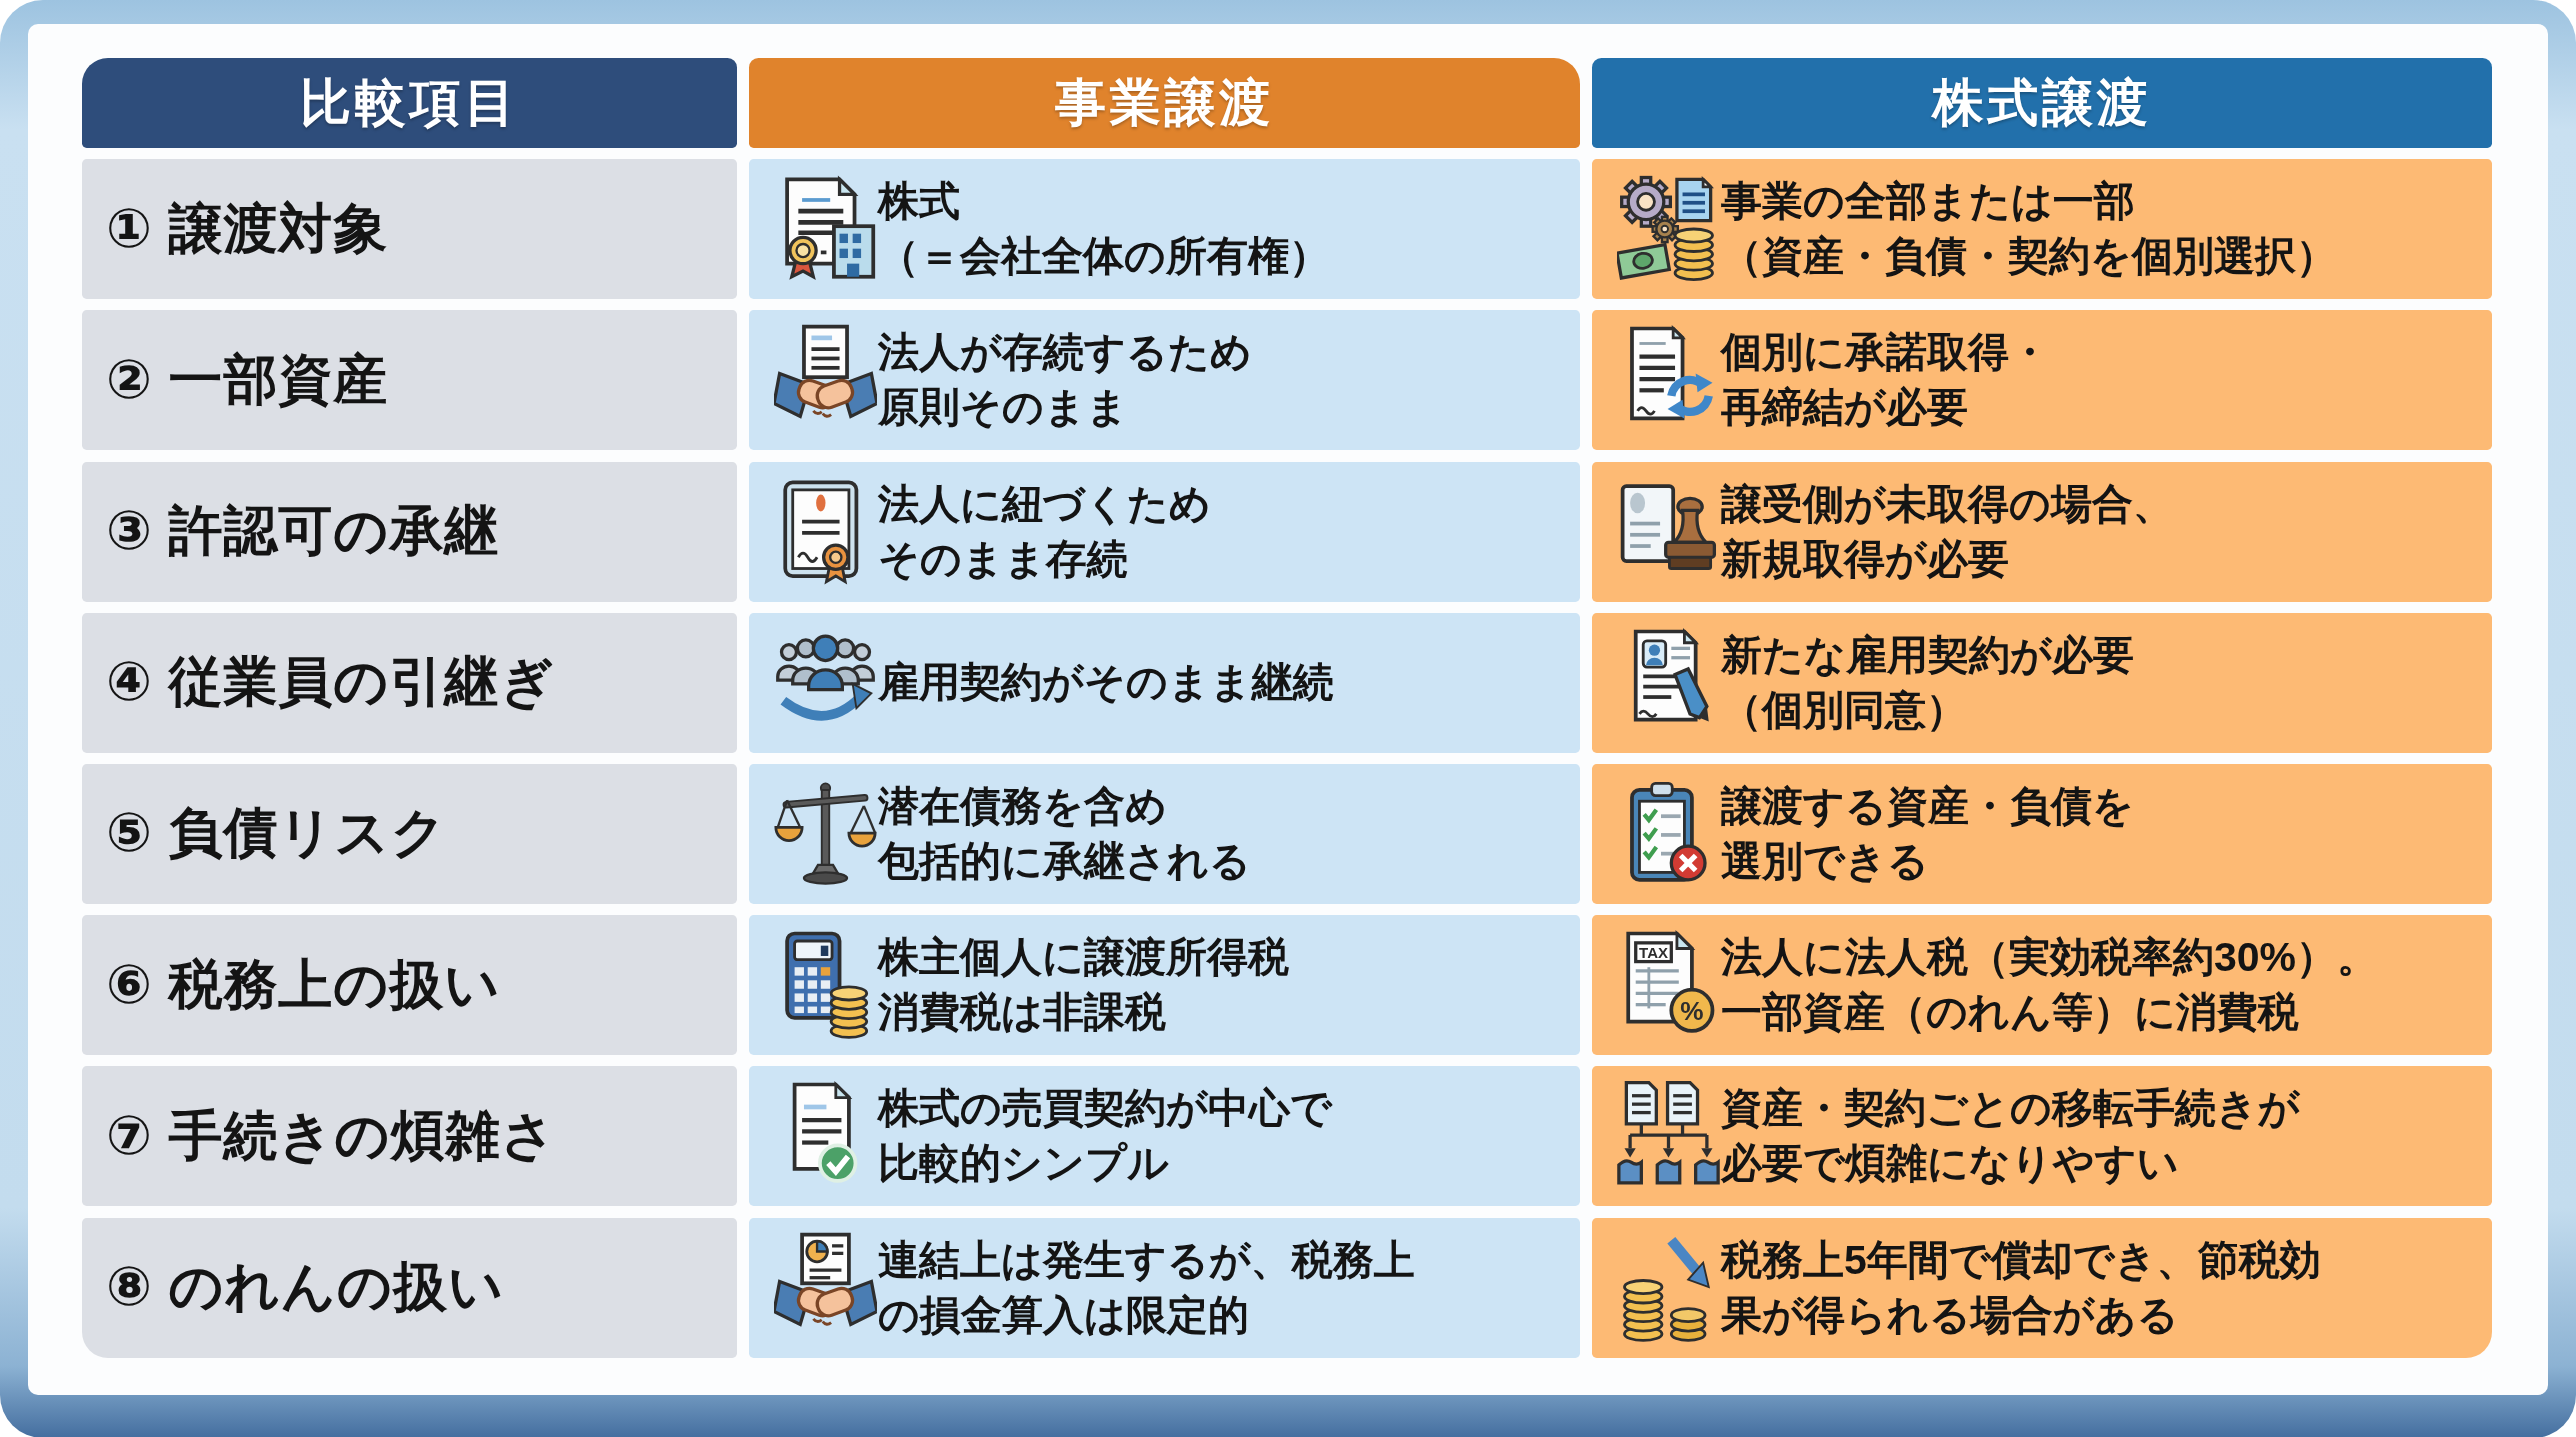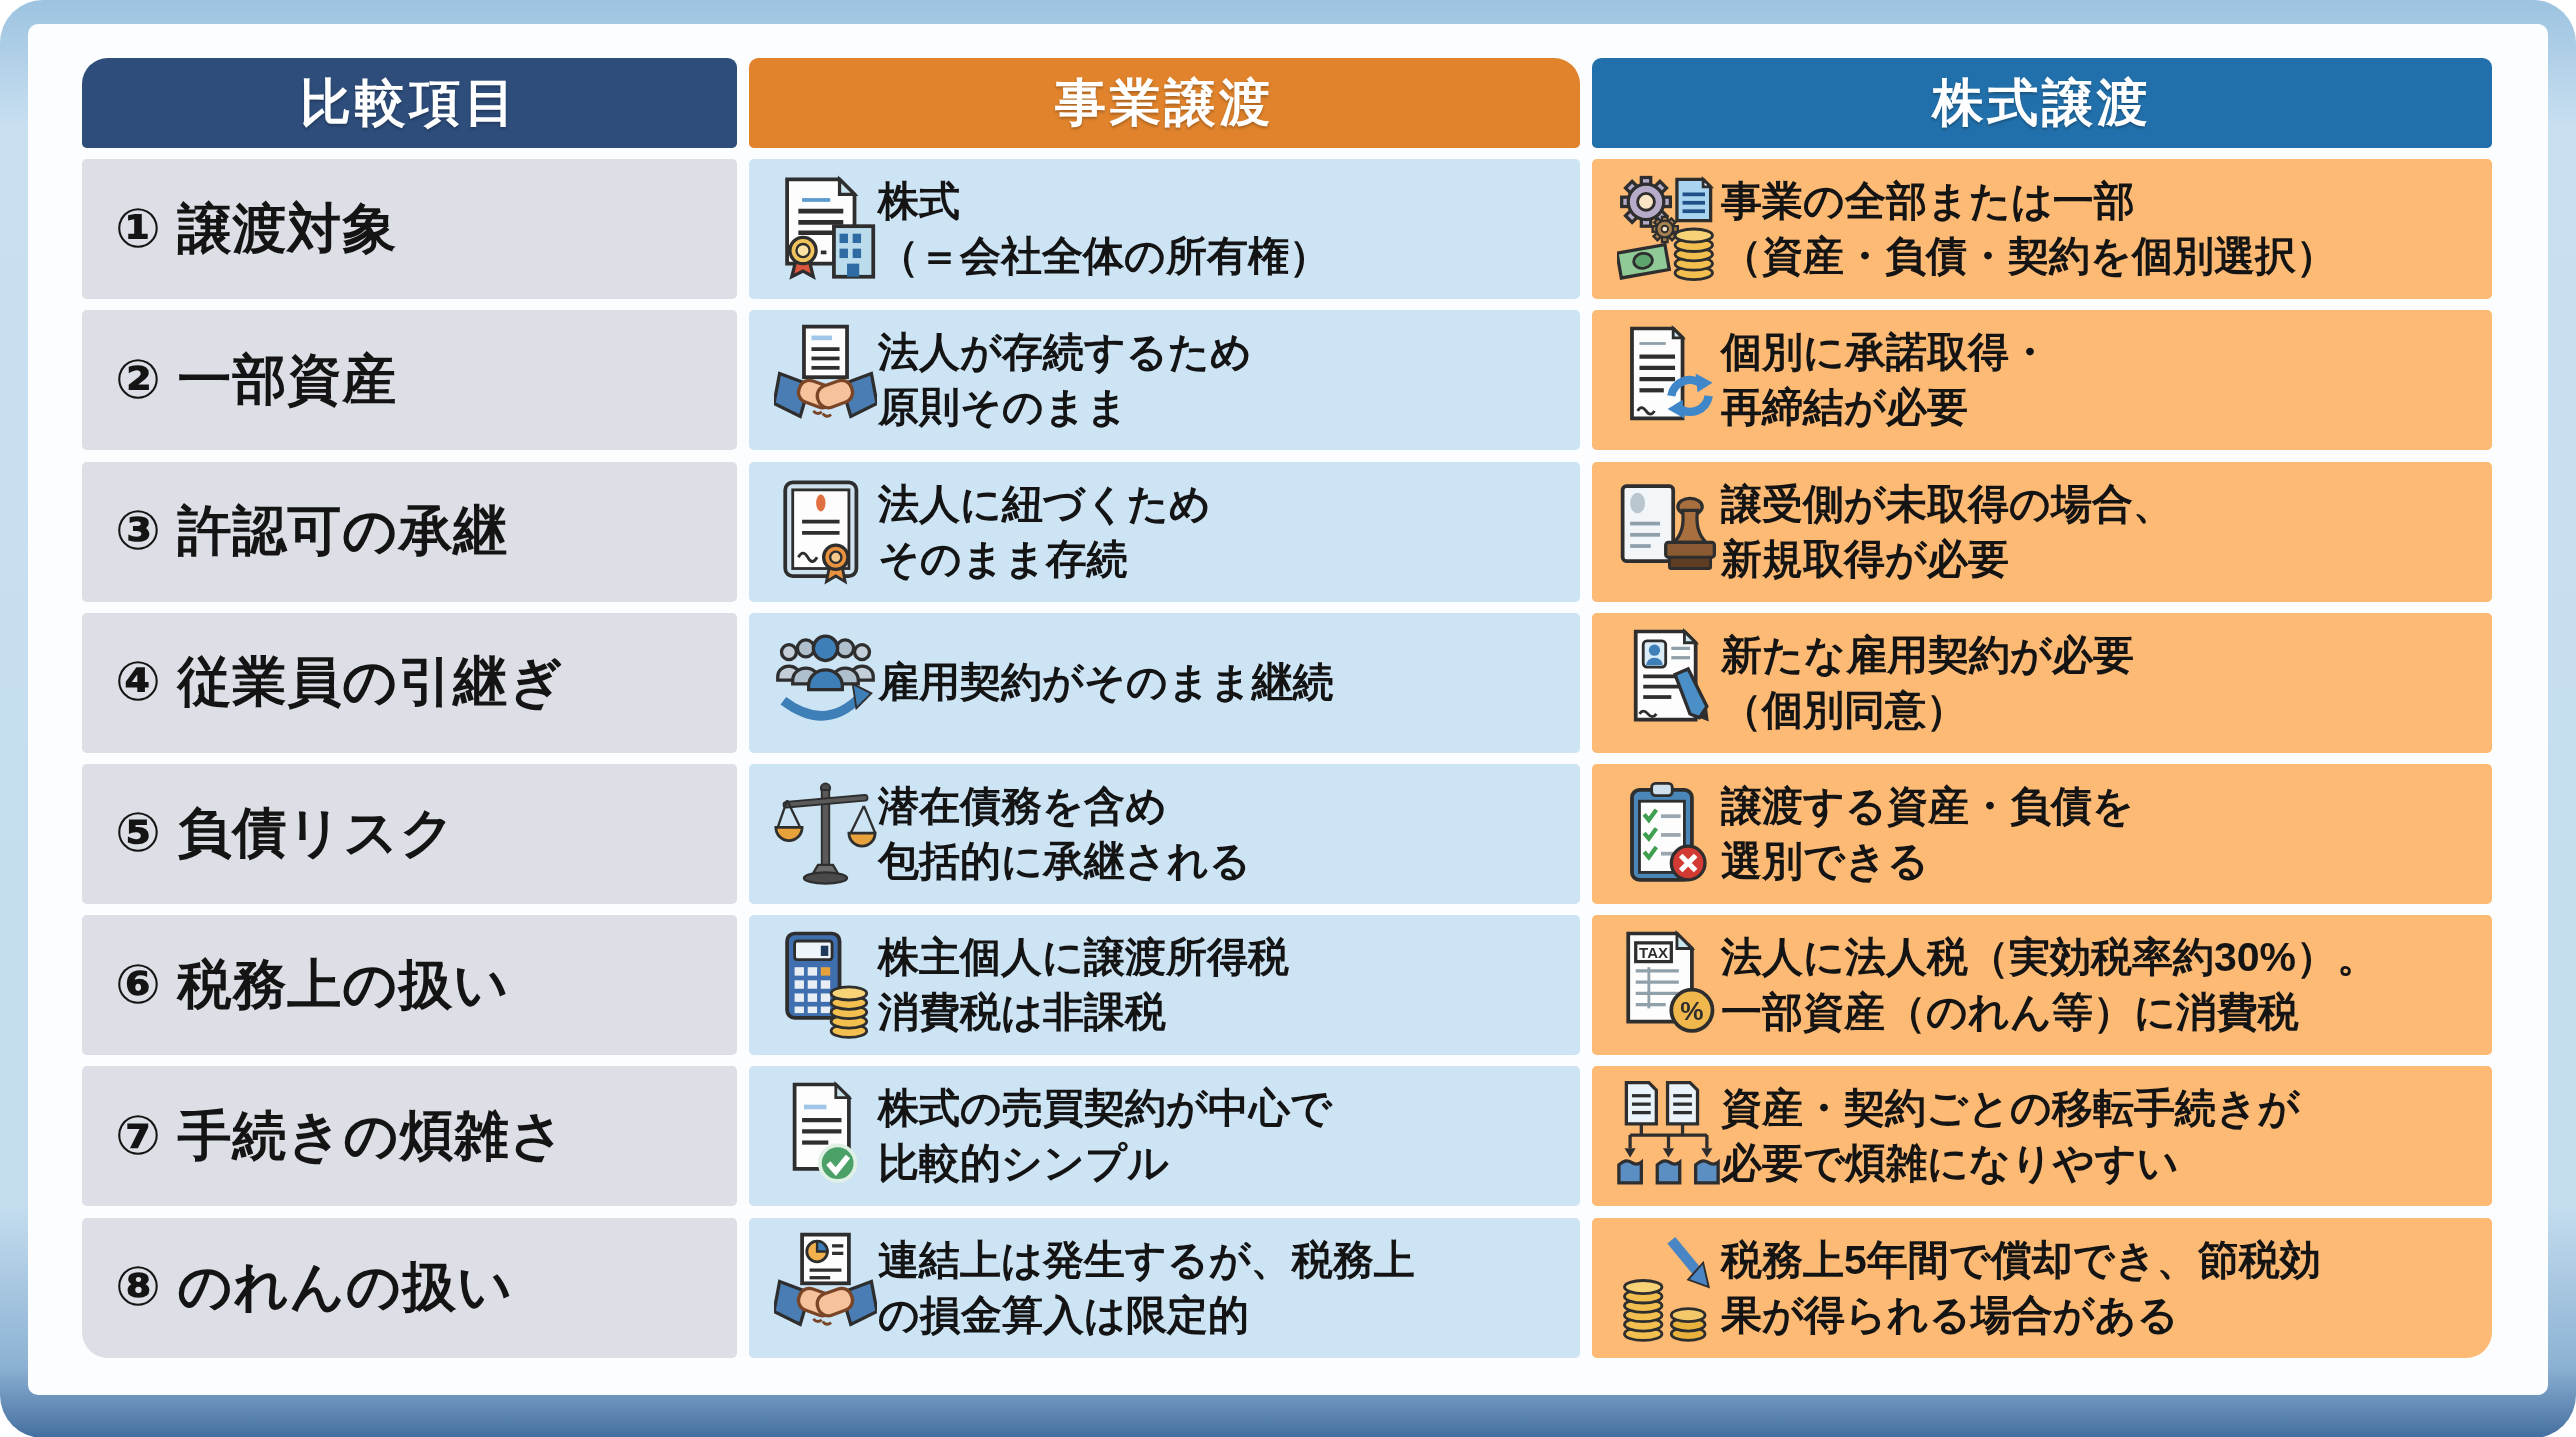--- a/index.html
+++ b/index.html
@@ -28,21 +28,21 @@
     color:#ffffff;font-size:51px;font-weight:800;letter-spacing:3.7px;
     border-radius:9.4px 9.4px 4.7px 4.7px;
     text-shadow:0 1.9px 2.8px rgba(0,0,0,.25);
   }
   .hd.item{background:#2e4d7b;border-radius:26px 9.4px 4.7px 4.7px;}
   .hd.stock{background:#2270ab;}
   .hd.business{background:#e0832c;border-radius:9.4px 26px 4.7px 4.7px;}
   .cell{border-radius:4.7px;display:flex;align-items:center;}
   .cell.item{
     background:#dcdfe5;color:#141414;
-    font-size:54px;font-weight:800;padding-left:33px;letter-spacing:0.9px;
+    font-size:54px;font-weight:800;padding-left:24px;letter-spacing:0.9px;
   }
   .cell.stock{background:#cde4f5;}
   .cell.business{background:#fdba74;}
   .cell.stock,.cell.business{padding-left:24px;padding-right:9.4px;}
   .last-item{border-radius:4.7px 4.7px 4.7px 26px;}
   .last-business{border-radius:4.7px 4.7px 26px 4.7px;}
   .ic{flex:0 0 105px;display:flex;align-items:center;justify-content:center;}
   .ic svg{width:103px;height:114px;}
   .txt{
     color:#141414;font-size:41px;font-weight:700;line-height:1.34;

